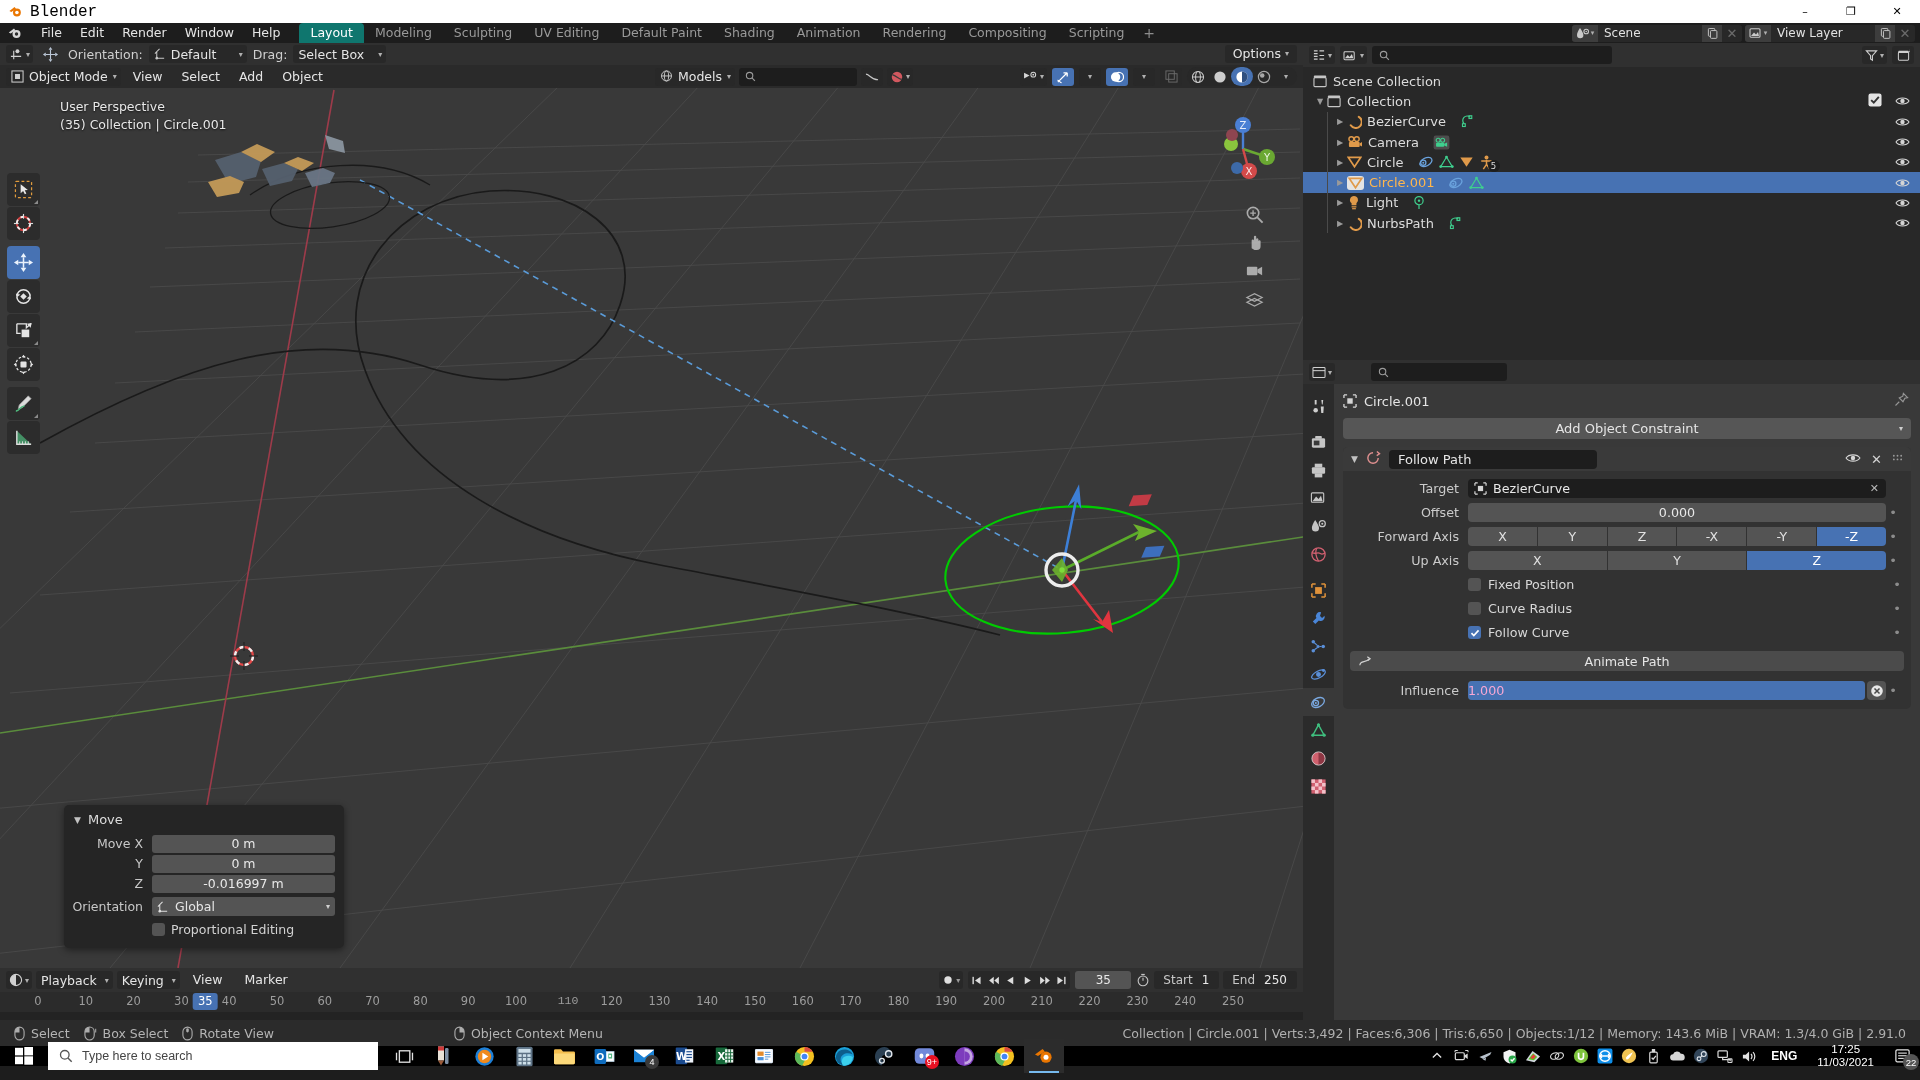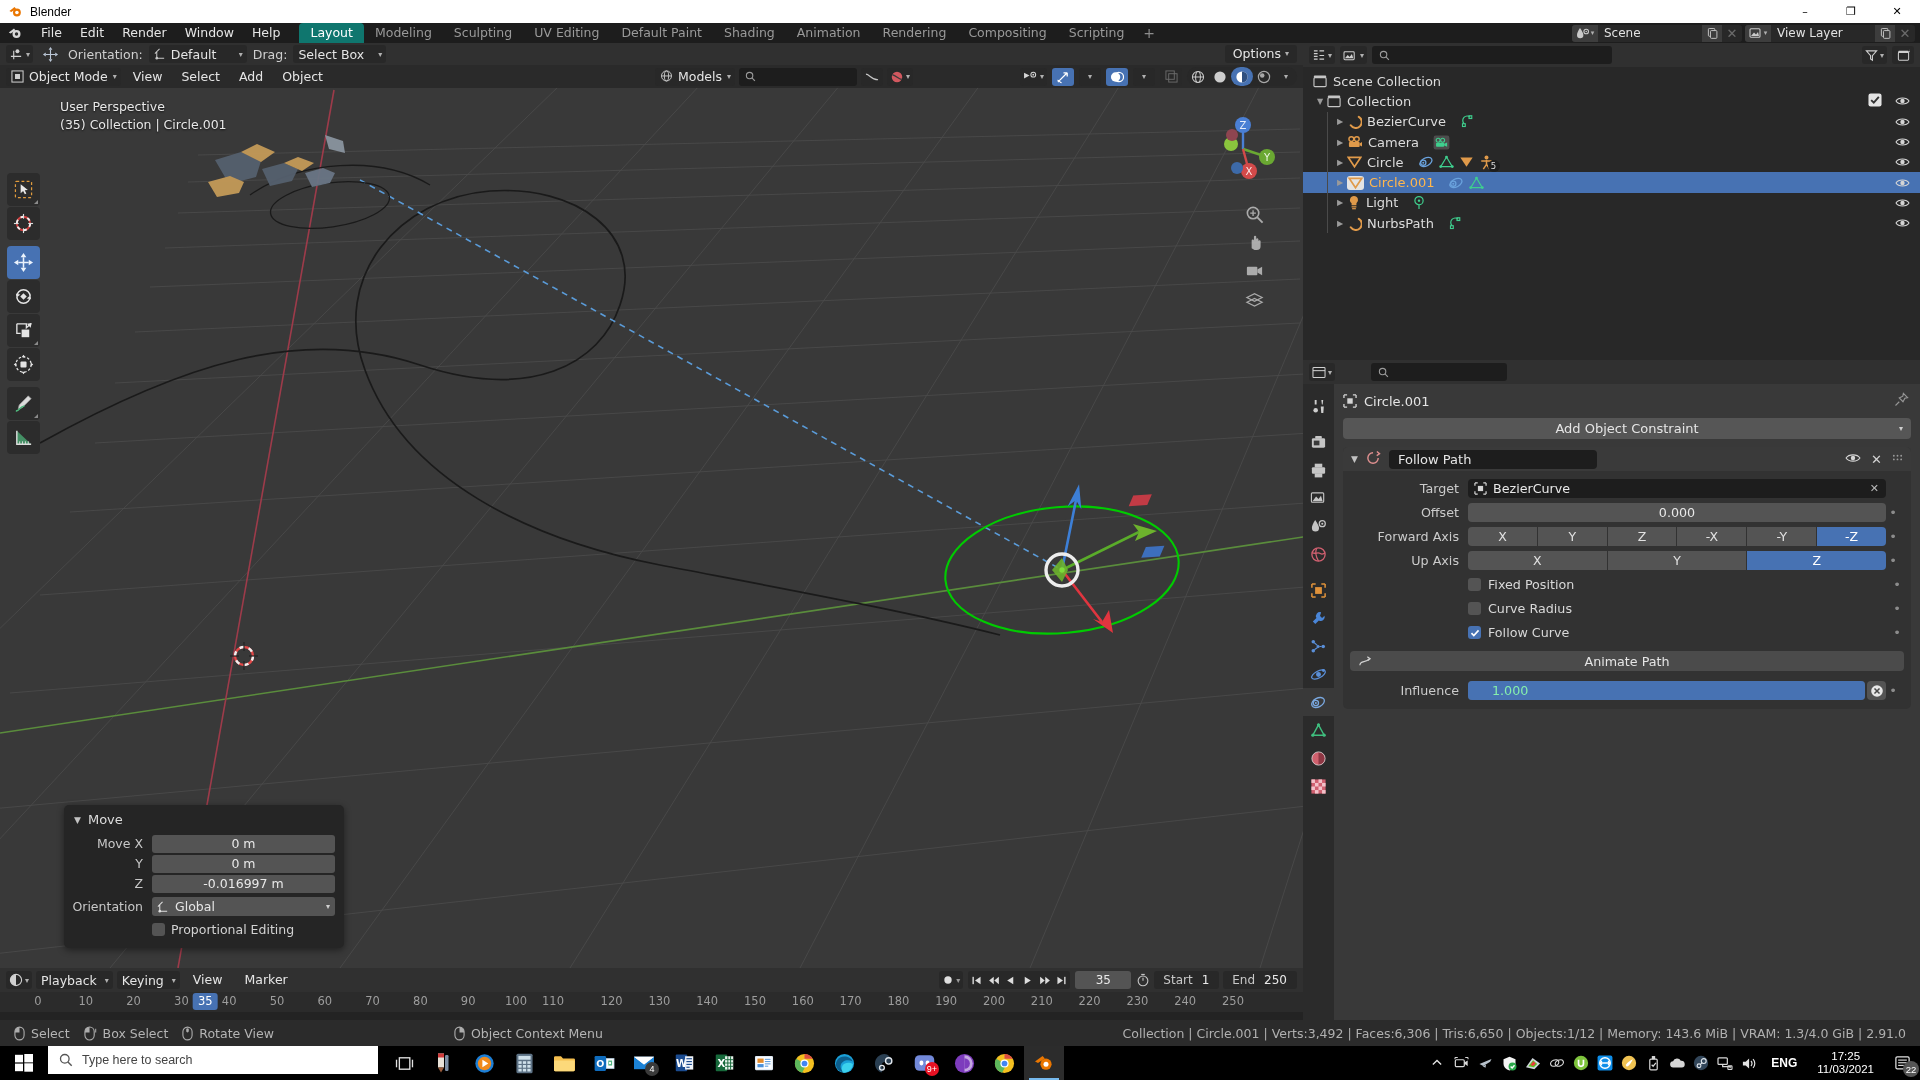--- a/index.html
+++ b/index.html
@@ -14,21 +14,21 @@
   }
   .app { position: relative; width: 1920px; height: 1080px; }
 
   
   .win-title {
     position: absolute; top: 0; left: 0; width: 1920px; height: 23px;
     background: #ffffff; color: #000000;
     display: flex; align-items: center;
   }
   .win-title .wt-icon { margin-left: 8px; margin-right: 7px; display:flex; }
-  .win-title .wt-text { font-size: 12px; font-family: Liberation Sans, sans-serif; }
+  .win-title .wt-text { font-size: 16px; font-family: Liberation Mono, monospace; }
   .win-btns { position: absolute; right: 0; top: 0; height: 23px; display: flex; }
   .win-btns div {
     width: 46px; height: 23px; display: flex; align-items: center; justify-content: center;
     color: #000; font-size: 11px; font-family: "DejaVu Sans", sans-serif;
   }
 
   
   .topbar {
     position: absolute; top: 23px; left: 0; width: 1920px; height: 20px;
     background: #1d1d1d; display: flex; align-items: center;
@@ -280,39 +280,39 @@
   .animbtn {
     margin-top: 8px; height: 20px; background: #4b4b4b; border-radius: 4px;
     display: flex; align-items: center; justify-content: center; font-size: 12.7px; position: relative;
   }
   .animbtn .licon { position: absolute; left: 8px; display:flex; }
   .influence-bar {
     flex: 1; background: #545454; border-radius: 4px; height: 19px; position: relative; overflow: hidden;
   }
   .influence-fill { position: absolute; left: 0; top: 0; bottom: 0; background: #4772b3; }
   .influence-txt {
-    position: relative; line-height: 19px; font-size: 12.7px; color: #86efac; margin-left: 24px;
+    position: relative; line-height: 19px; font-size: 12.7px; color: #f9a8d4;
   }
   .inf-x {
     width: 19px; height: 19px; background: #545454; border-radius: 4px; margin-left: 2px;
     display: flex; align-items: center; justify-content: center;
   }
 
   
   .statusbar {
     position: absolute; top: 1020px; left: 0; width: 1920px; height: 26px;
     background: #2b2b2b; display: flex; align-items: center; font-size: 12.5px; color: #b4b4b4;
   }
   .sb-item { display: flex; align-items: center; gap: 6px; margin-left: 14px; }
   .sb-right { position: absolute; right: 14px; font-size: 12.5px; color: #b0b0b0; }
 
   
   .taskbar {
-    position: absolute; top: 1046px; left: 0; width: 1920px; height: 34px; background: #000000;
-    display: flex; 
+    position: absolute; top: 1046px; left: 0; width: 1920px; height: 20px; background: #000000;
+    display: flex; align-items: center;
   }
   .tb-start { width: 48px; height: 34px; display:flex; align-items:center; justify-content:center; }
   .tb-search {
     width: 330px; height: 28px; background: #ffffff; display: flex; align-items: center;
     gap: 9px; padding-left: 11px; color: #444; font-size: 12.5px;
     font-family: "Liberation Sans", sans-serif;
   }
   .tb-icons { display: flex; align-items: center; margin-left: 6px; }
   .tb-icon { width: 40px; height: 34px; display: flex; align-items: center; justify-content: center; position: relative; }
   .tb-icon.active { background: #2c2c2c; }
@@ -896,21 +896,21 @@
         <span class="tick" style="left: 85.8px;">10</span>
         <span class="tick" style="left: 133.6px;">20</span>
         <span class="tick" style="left: 181.4px;">30</span>
         <span class="tick" style="left: 229.2px;">40</span>
         <span class="tick" style="left: 277px;">50</span>
         <span class="tick" style="left: 324.8px;">60</span>
         <span class="tick" style="left: 372.6px;">70</span>
         <span class="tick" style="left: 420.4px;">80</span>
         <span class="tick" style="left: 468.2px;">90</span>
         <span class="tick" style="left: 516px;">100</span>
-        <span class="tick" style="left: 553px;">110</span>
+        <span class="tick" style="left: 568px; font-family: Liberation Mono, monospace;">110</span>
         <span class="tick" style="left: 611.6px;">120</span>
         <span class="tick" style="left: 659.4px;">130</span>
         <span class="tick" style="left: 707.2px;">140</span>
         <span class="tick" style="left: 755px;">150</span>
         <span class="tick" style="left: 802.8px;">160</span>
         <span class="tick" style="left: 850.6px;">170</span>
         <span class="tick" style="left: 898.4px;">180</span>
         <span class="tick" style="left: 946.2px;">190</span>
         <span class="tick" style="left: 994px;">200</span>
         <span class="tick" style="left: 1041.8px;">210</span>

